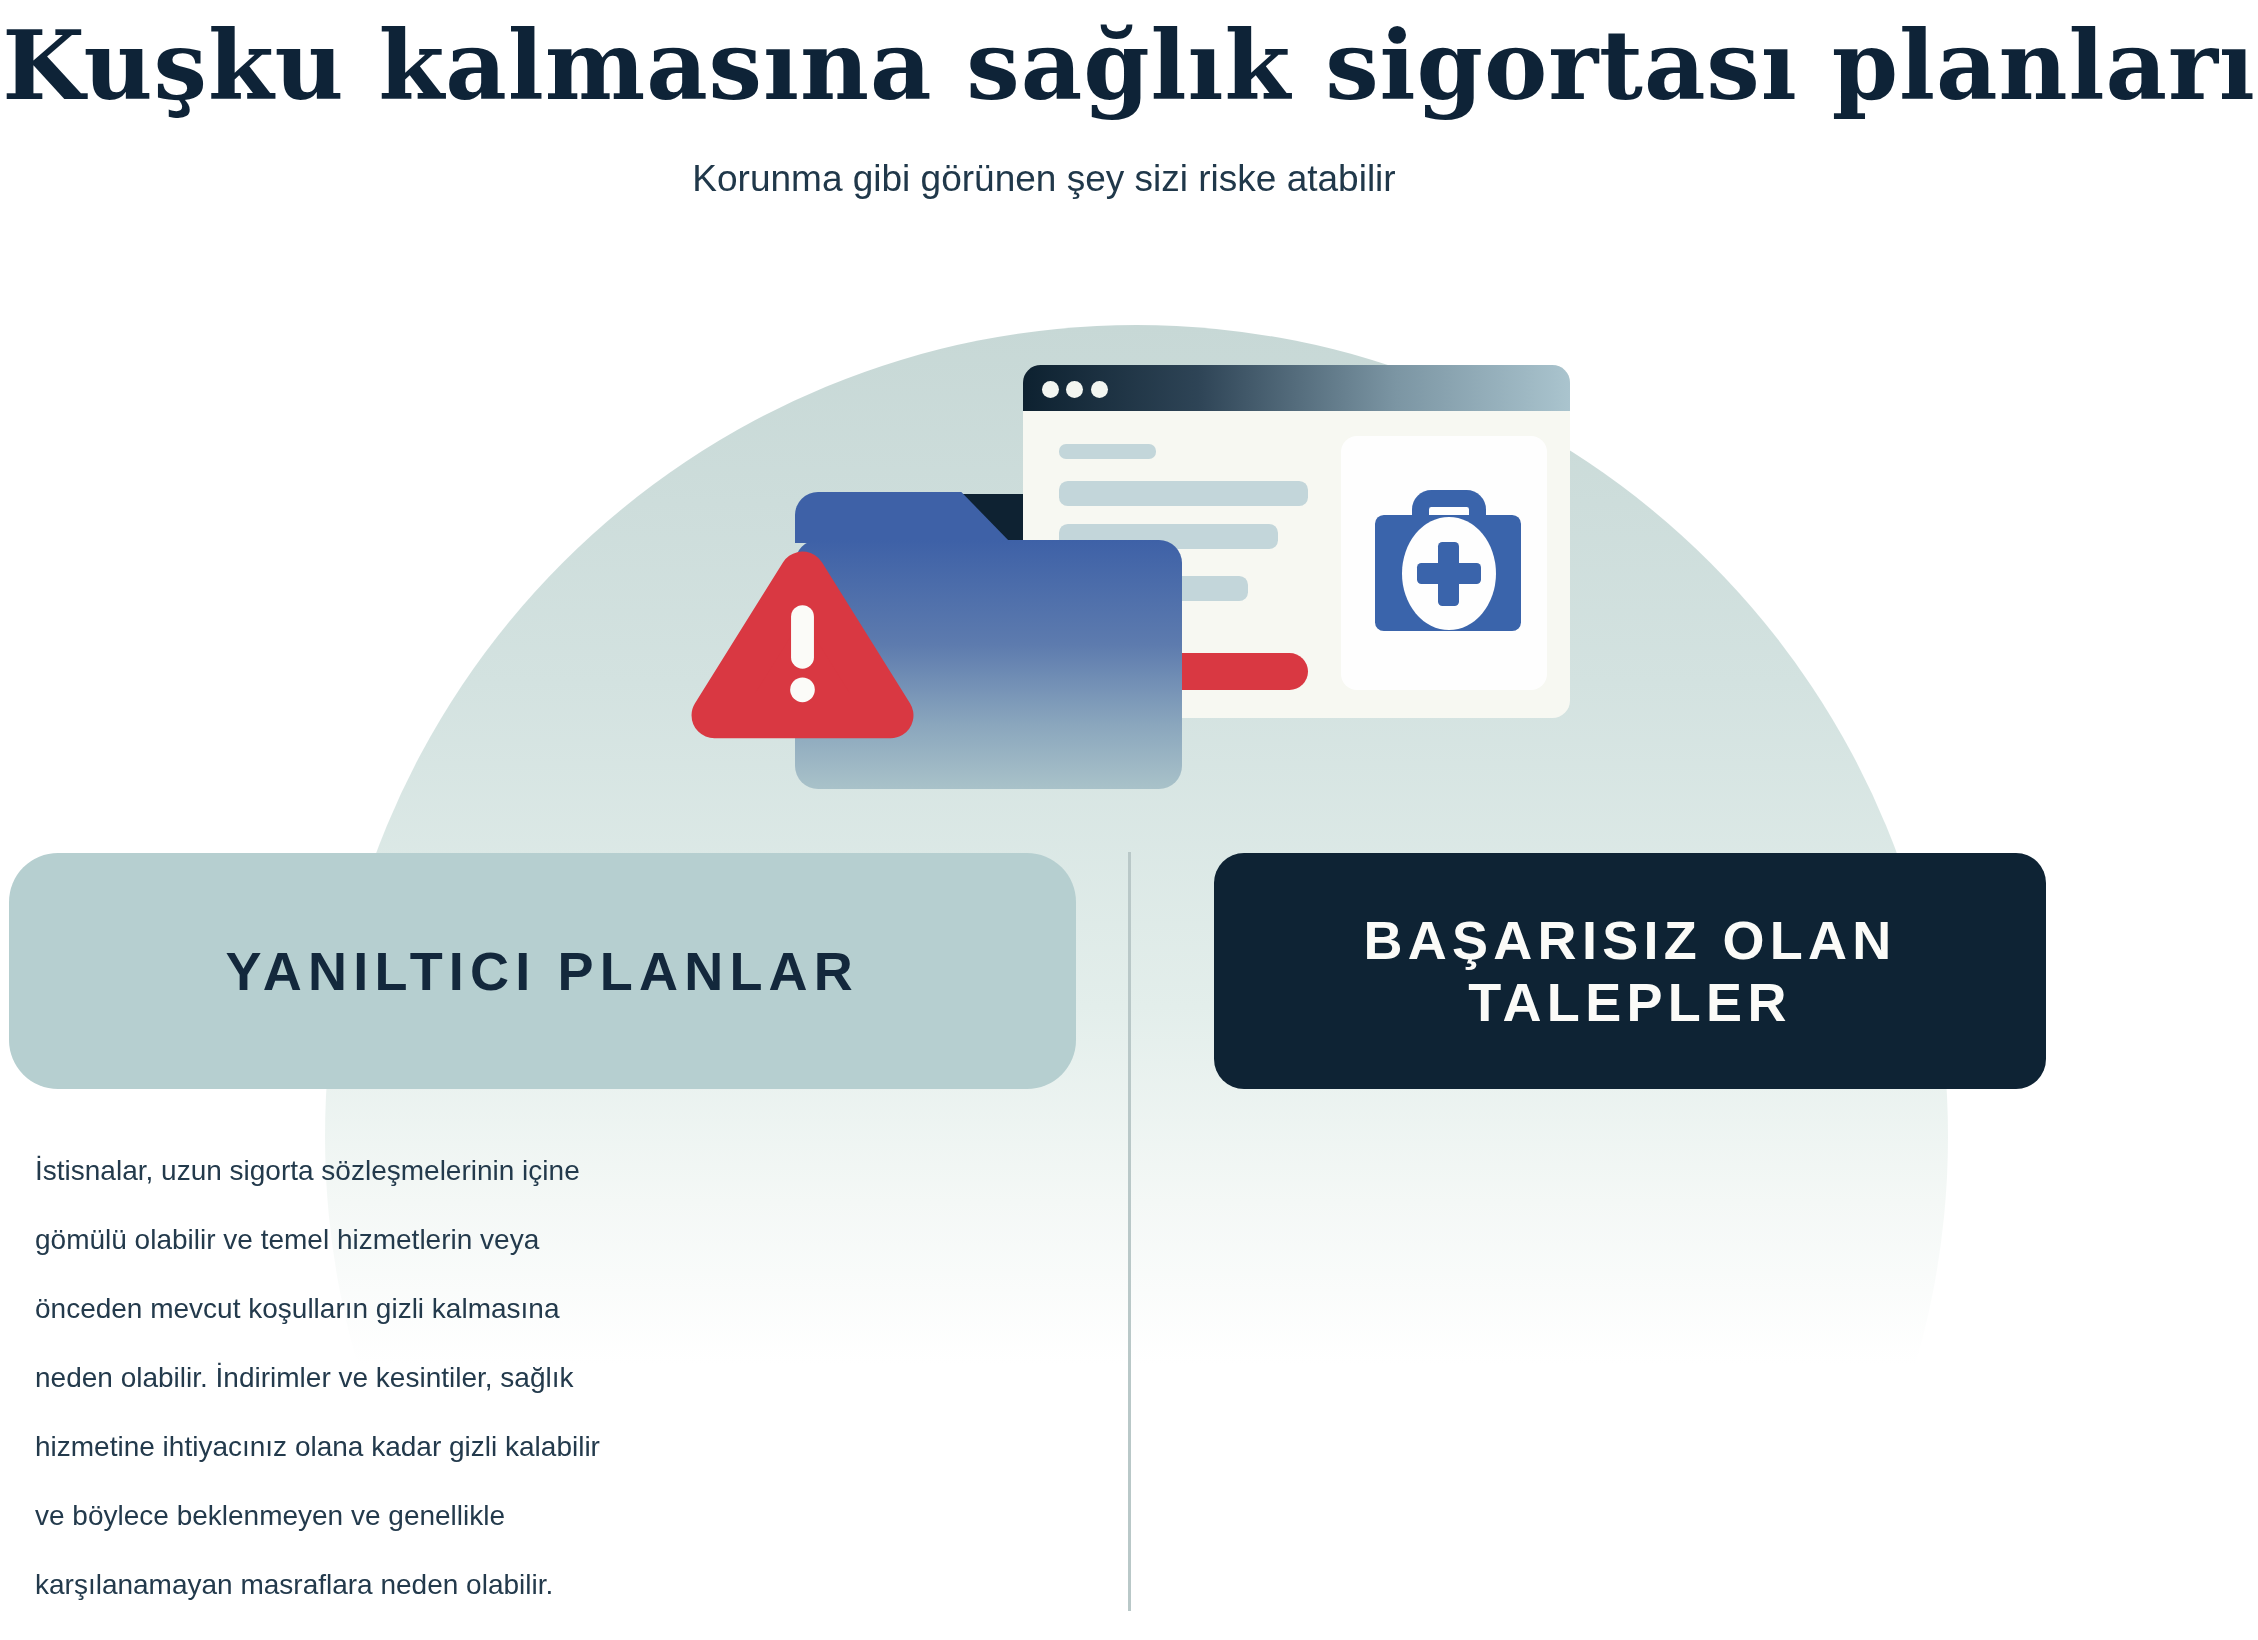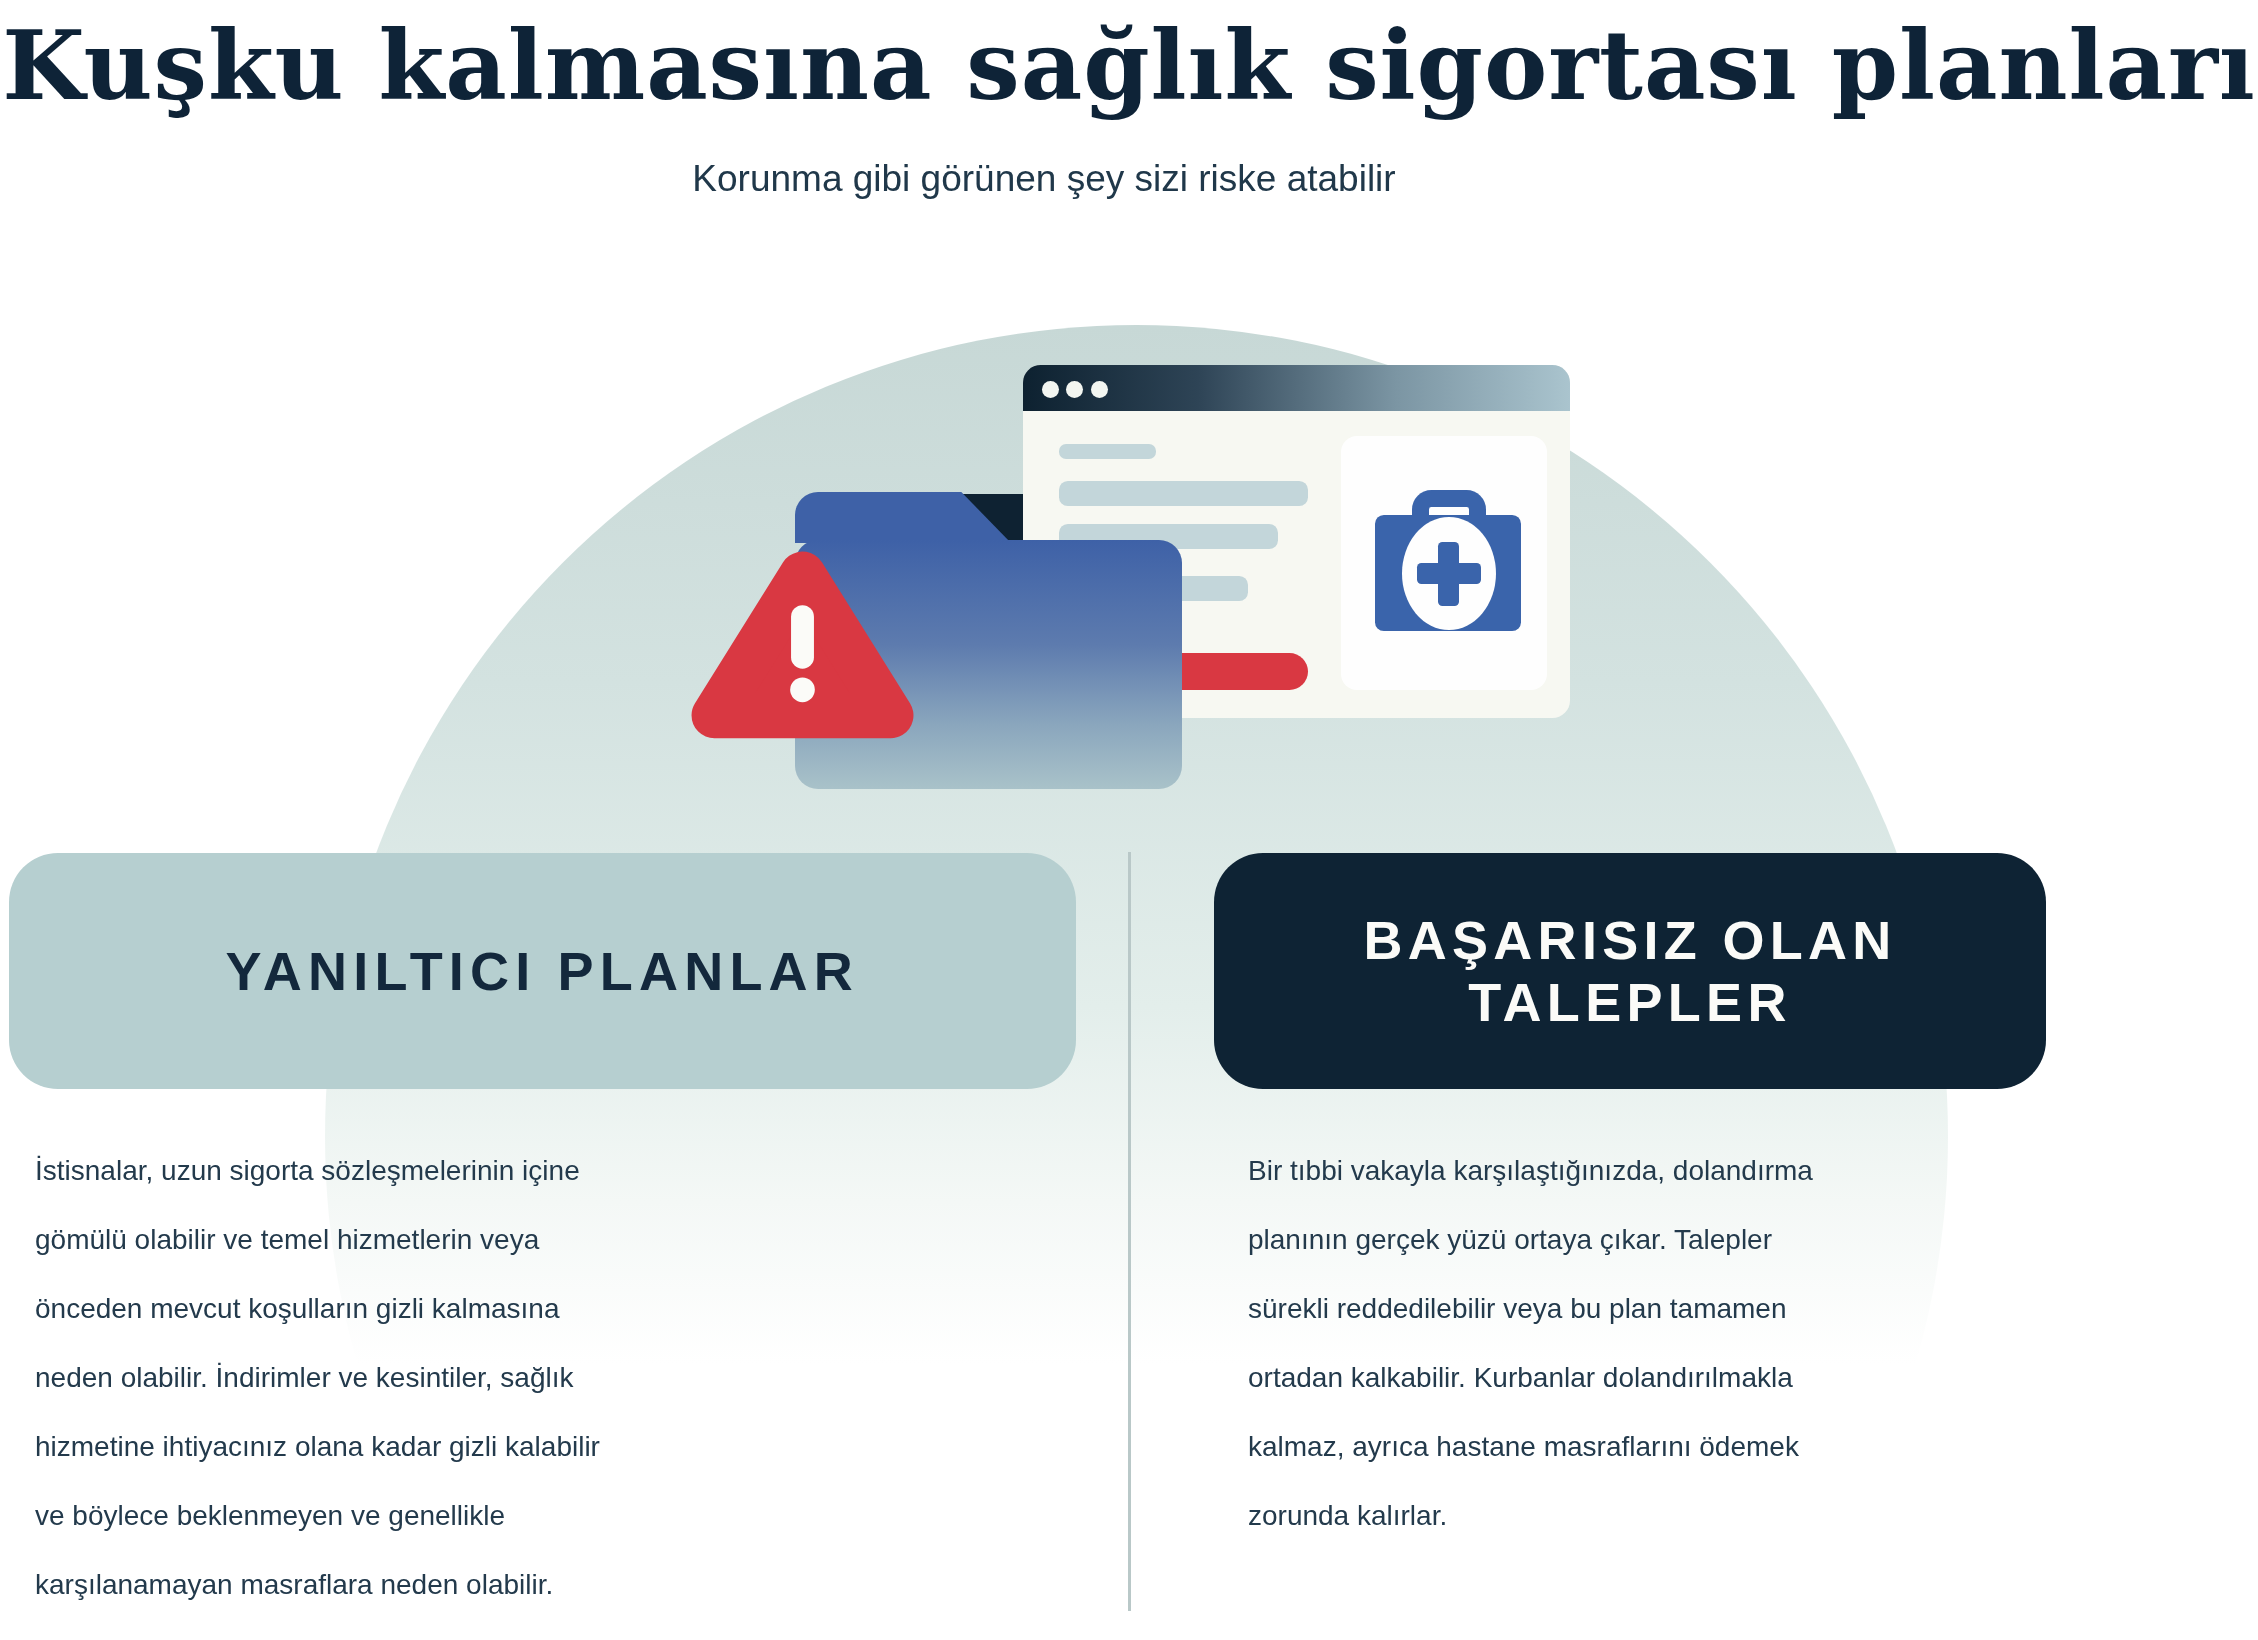--- a/index.html
+++ b/index.html
@@ -153,21 +153,21 @@
 
   
   .header-box {
     position: absolute;
     top: 853px; height: 236px;
     border-radius: 49px;
     display: flex; align-items: center; justify-content: center;
     z-index: 6;
   }
   .header-box-left  { left: 8.8px;   width: 1067px; background: #b6cfd0; }
-  .header-box-right { left: 1214px; width: 832px; background: #0e2334; }
+  .header-box-right { left: 1214px; width: 832px; background: #0e2334; border-radius: 30px; }
   .header-label {
     font-weight: 700;
     font-size: 54px;
     letter-spacing: 6.2px;
     text-align: center;
   }
   .header-label-left  { color: #13283c; }
   .header-label-right { color: #fbfbf8; letter-spacing: 5.3px; }
 
   .column-divider {
@@ -239,21 +239,15 @@
 
   <div class="column-divider"></div>
 
   <div class="body-text body-left">İstisnalar, uzun sigorta sözleşmelerinin içine
 gömülü olabilir ve temel hizmetlerin veya
 önceden mevcut koşulların gizli kalmasına
 neden olabilir. İndirimler ve kesintiler, sağlık
 hizmetine ihtiyacınız olana kadar gizli kalabilir
 ve böylece beklenmeyen ve genellikle
 karşılanamayan masraflara neden olabilir.</div>
-  <div class="body-text body-right">Bir tıbbi vakayla karşılaştığınızda, dolandırma
-planının gerçek yüzü ortaya çıkar. Talepler
-sürekli reddedilebilir veya bu plan tamamen
-ortadan kalkabilir. Kurbanlar dolandırılmakla
-kalmaz, ayrıca hastane masraflarını ödemek
-zorunda kalırlar.</div>
 
 </div>
 
 
 </body></html>

